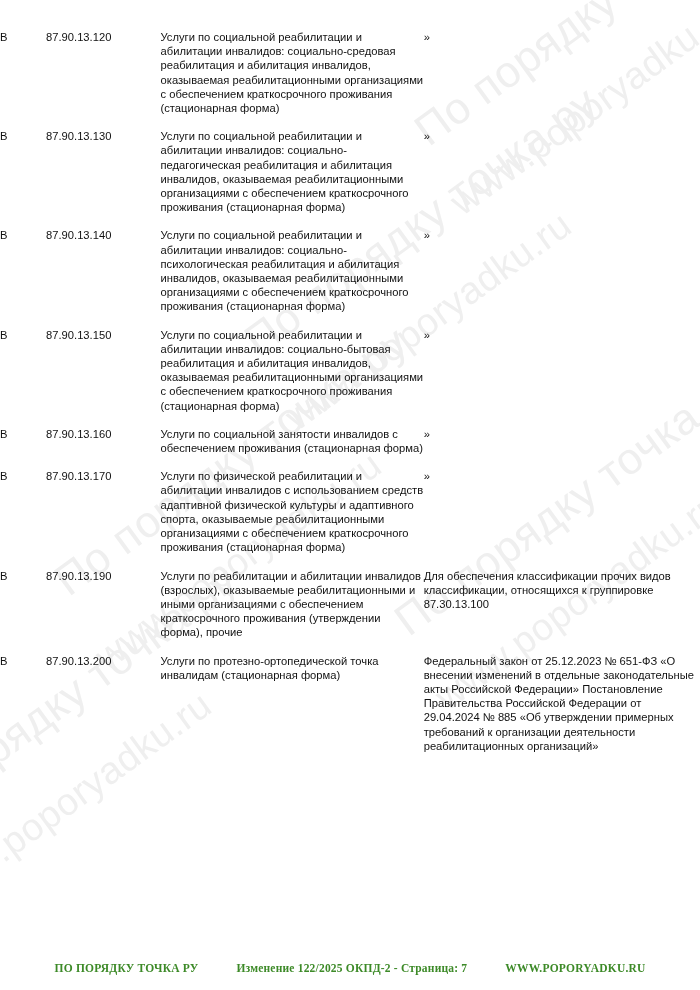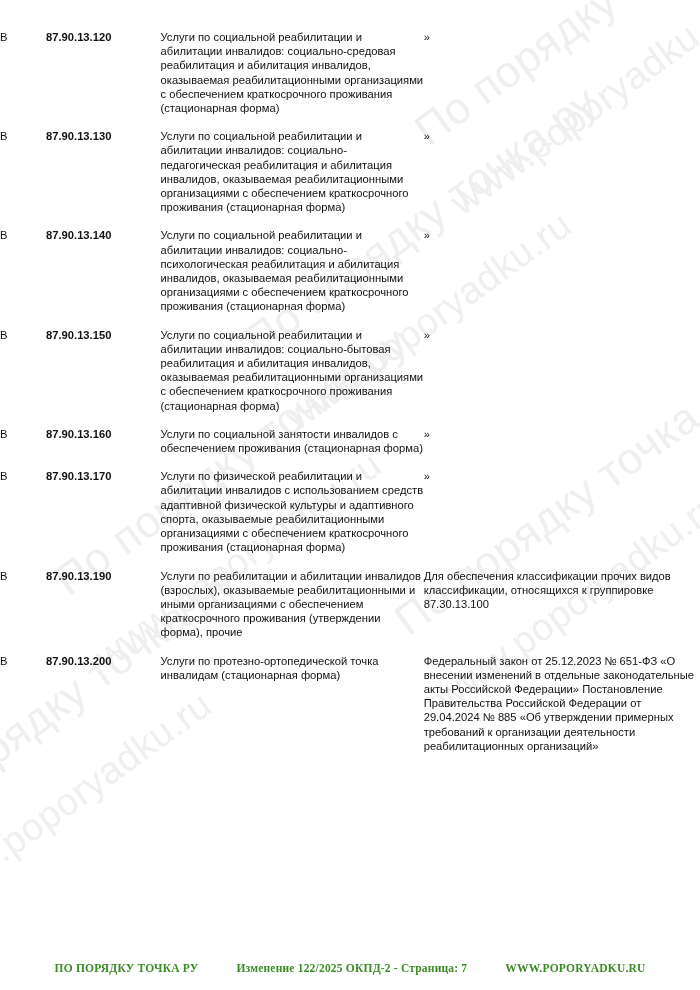--- a/index.html
+++ b/index.html
@@ -56,21 +56,21 @@
     border-collapse: collapse;
   }
   .doc-table td {
     vertical-align: top;
     padding: 0 0 14px 0;
     font-size: 11.2px;
     line-height: 14.2px;
     color: #111111;
   }
   .col-mark   { width: 35px;  padding-left: 82px; }
-  .col-code   { width: 87px;  white-space: nowrap; font-weight: bold; }
+  .col-code   { width: 87px;  white-space: nowrap; }
   .col-desc   { width: 200px; padding-right: 10px; }
   .col-note   { width: 210px; padding-right: 14px; }
 
   .cell-mark, .cell-code {
     white-space: nowrap;
   }
   .quote-mark {
     font-size: 11.2px;
     color: #111111;
   }

